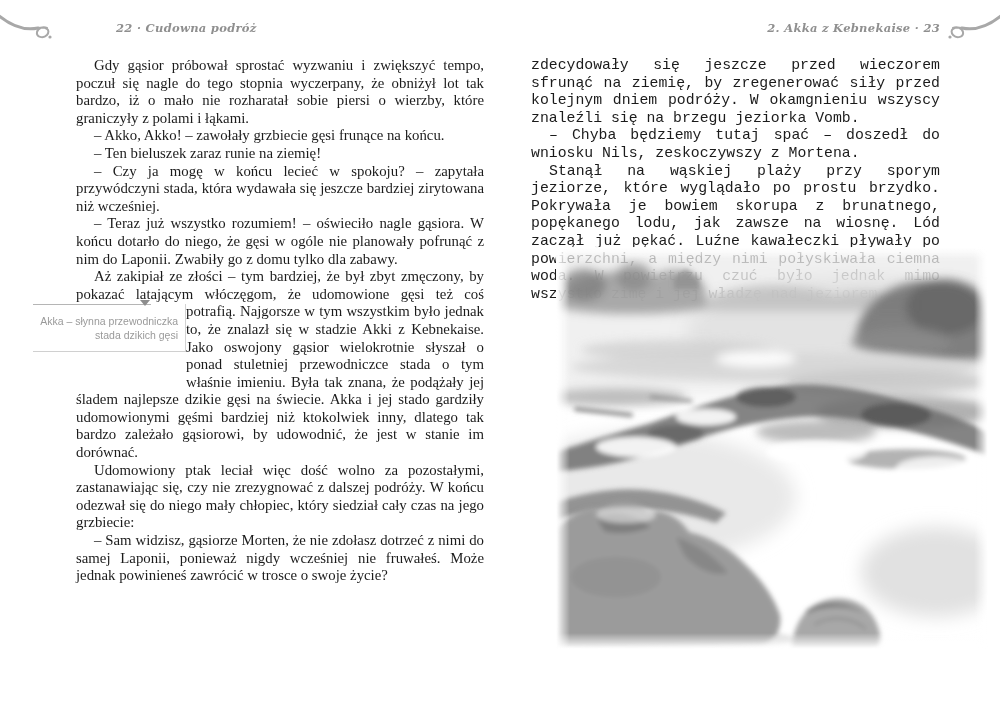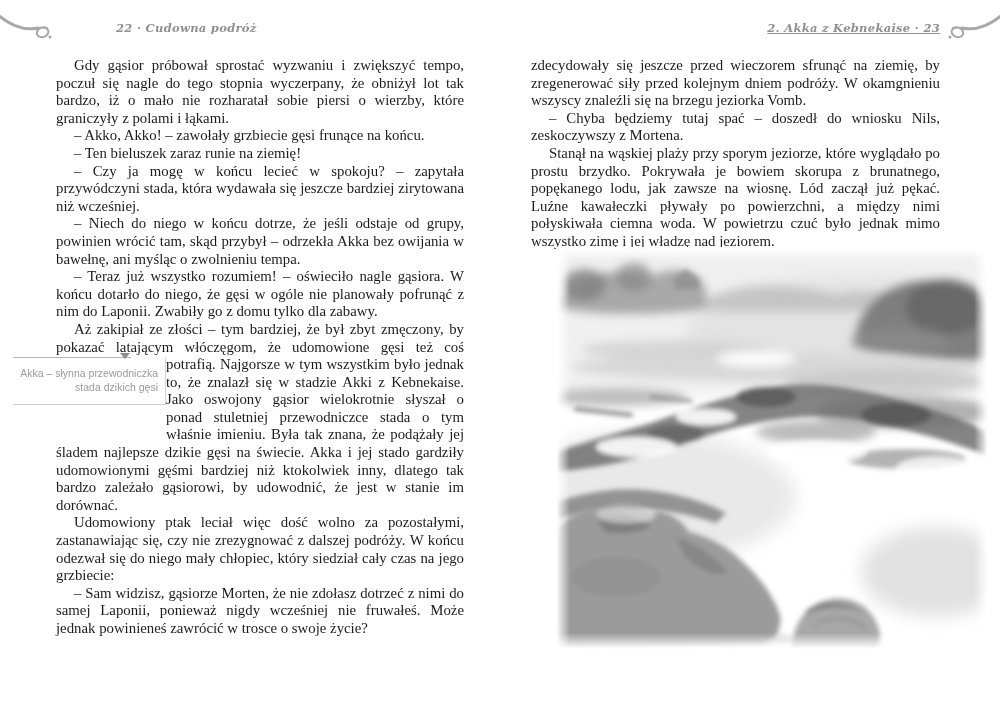--- a/index.html
+++ b/index.html
@@ -6,31 +6,31 @@
   body{
     width:1000px;height:707px;position:relative;background:#ffffff;
     font-family:"Liberation Serif", serif;color:#1b1b1b;overflow:hidden;
   }
   
   .running-head{
     position:absolute;top:21px;font:italic 600 11.5px/14px "DejaVu Serif", serif;
     color:#8f8f8f;letter-spacing:.3px;
   }
   .running-head.left{left:76px;margin-left:40px;}
-  .running-head.right{right:60px;text-align:right;text-decoration:underline;}
+  .running-head.right{right:60px;text-align:right;}
   .flourish{position:absolute;top:10px;width:56px;height:36px;}
   .flourish.left{left:0;}
   .flourish.right{right:0;transform:scaleX(-1);}
   
   .text-col{
     position:absolute;top:57px;width:408px;
     font-size:14.8px;line-height:17.6px;text-align:justify;
   }
-  .text-col.left{left:56px;}
-  .text-col.right{left:531px;width:409px;}
+  .text-col.left{left:76px;}
+  .text-col.right{left:531px;width:409px;font-family:Liberation Mono, monospace;}
   .para{margin:0;text-indent:18px;}
   .para.no-indent{text-indent:0;}
   
   .margin-note-float{
     float:left;width:153px;height:106px;margin-left:-62px;
     shape-outside:inset(36px 0 0 0);
     padding-left:19px;
   }
   .note-box{
     margin-top:36px;height:48px;box-sizing:border-box;position:relative;
@@ -85,21 +85,20 @@
 </div>
 
 <div class="running-head left">22 · Cudowna podróż</div>
 <div class="running-head right">2. Akka z Kebnekaise · 23</div>
 
 <div class="text-col left">
   <p class="para">Gdy gąsior próbował sprostać wyzwaniu i zwiększyć tempo, poczuł się nagle do tego stopnia wyczerpany, że obniżył lot tak bardzo, iż o mało nie rozharatał sobie piersi o wierzby, które graniczyły z polami i łąkami.</p>
   <p class="para">– Akko, Akko! – zawołały grzbiecie gęsi frunące na końcu.</p>
   <p class="para">– Ten bieluszek zaraz runie na ziemię!</p>
   <p class="para">– Czy ja mogę w końcu lecieć w spokoju? – zapytała przywódczyni stada, która wydawała się jeszcze bardziej zirytowana niż wcześniej.</p>
-  <p class="para">– Niech do niego w końcu dotrze, że jeśli odstaje od grupy, powinien wrócić tam, skąd przybył – odrzekła Akka bez owijania w bawełnę, ani myśląc o zwolnieniu tempa.</p>
   <p class="para">– Teraz już wszystko rozumiem! – oświeciło nagle gąsiora. W końcu dotarło do niego, że gęsi w ogóle nie planowały pofrunąć z nim do Laponii. Zwabiły go z domu tylko dla zabawy.</p>
   <p class="para">
     <span class="margin-note-float">
       <span class="note-box">
         <span class="note-topline"></span>
         <span class="note-marker"></span>
         <span class="note-text">Akka – słynna przewodniczka stada dzikich gęsi</span>
       </span>
     </span><span>Aż zakipiał ze złości – tym bardziej, że był zbyt zmęczony, by pokazać latającym włóczęgom, że udomowione gęsi też coś potrafią. Najgorsze w tym wszystkim było jednak to, że znalazł się w stadzie Akki z Kebnekaise. Jako oswojony gąsior wielokrotnie słyszał o ponad stuletniej przewodniczce stada o tym właśnie imieniu. Była tak znana, że podążały jej śladem najlepsze dzikie gęsi na świecie. Akka i jej stado gardziły udomowionymi gęśmi bardziej niż ktokolwiek inny, dlatego tak bardzo zależało gąsiorowi, by udowodnić, że jest w stanie im dorównać.</span>
   </p>

